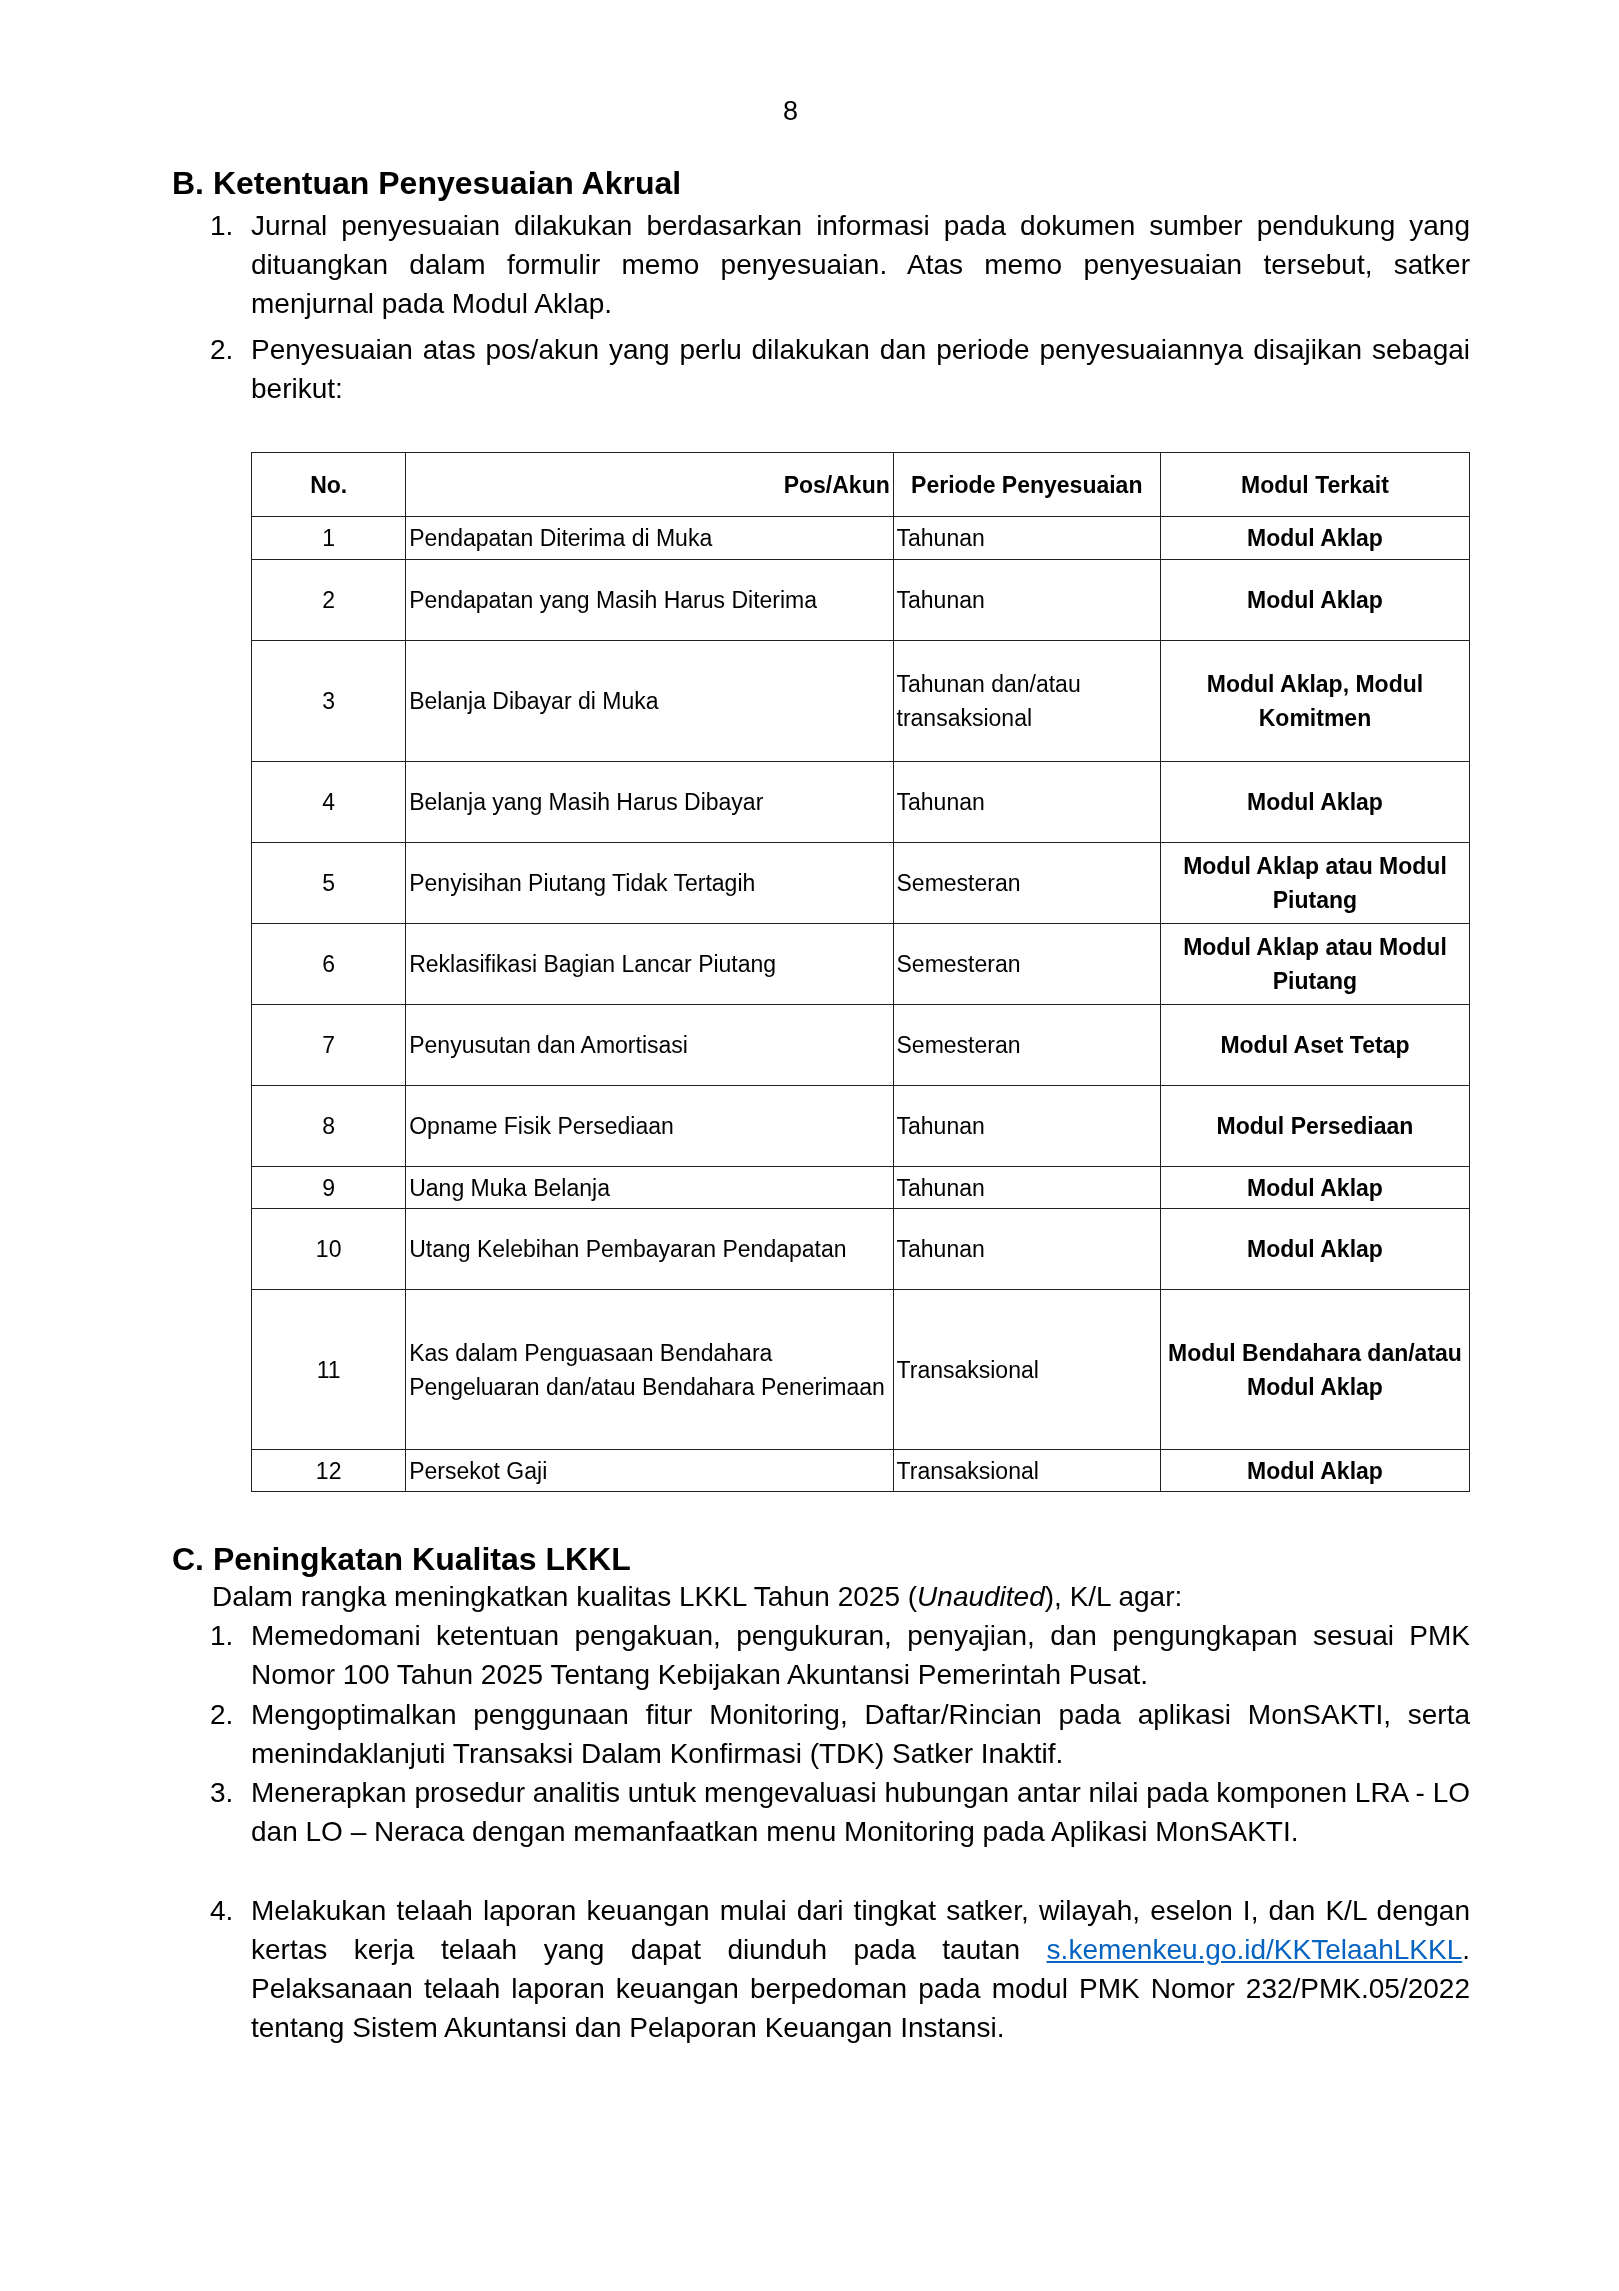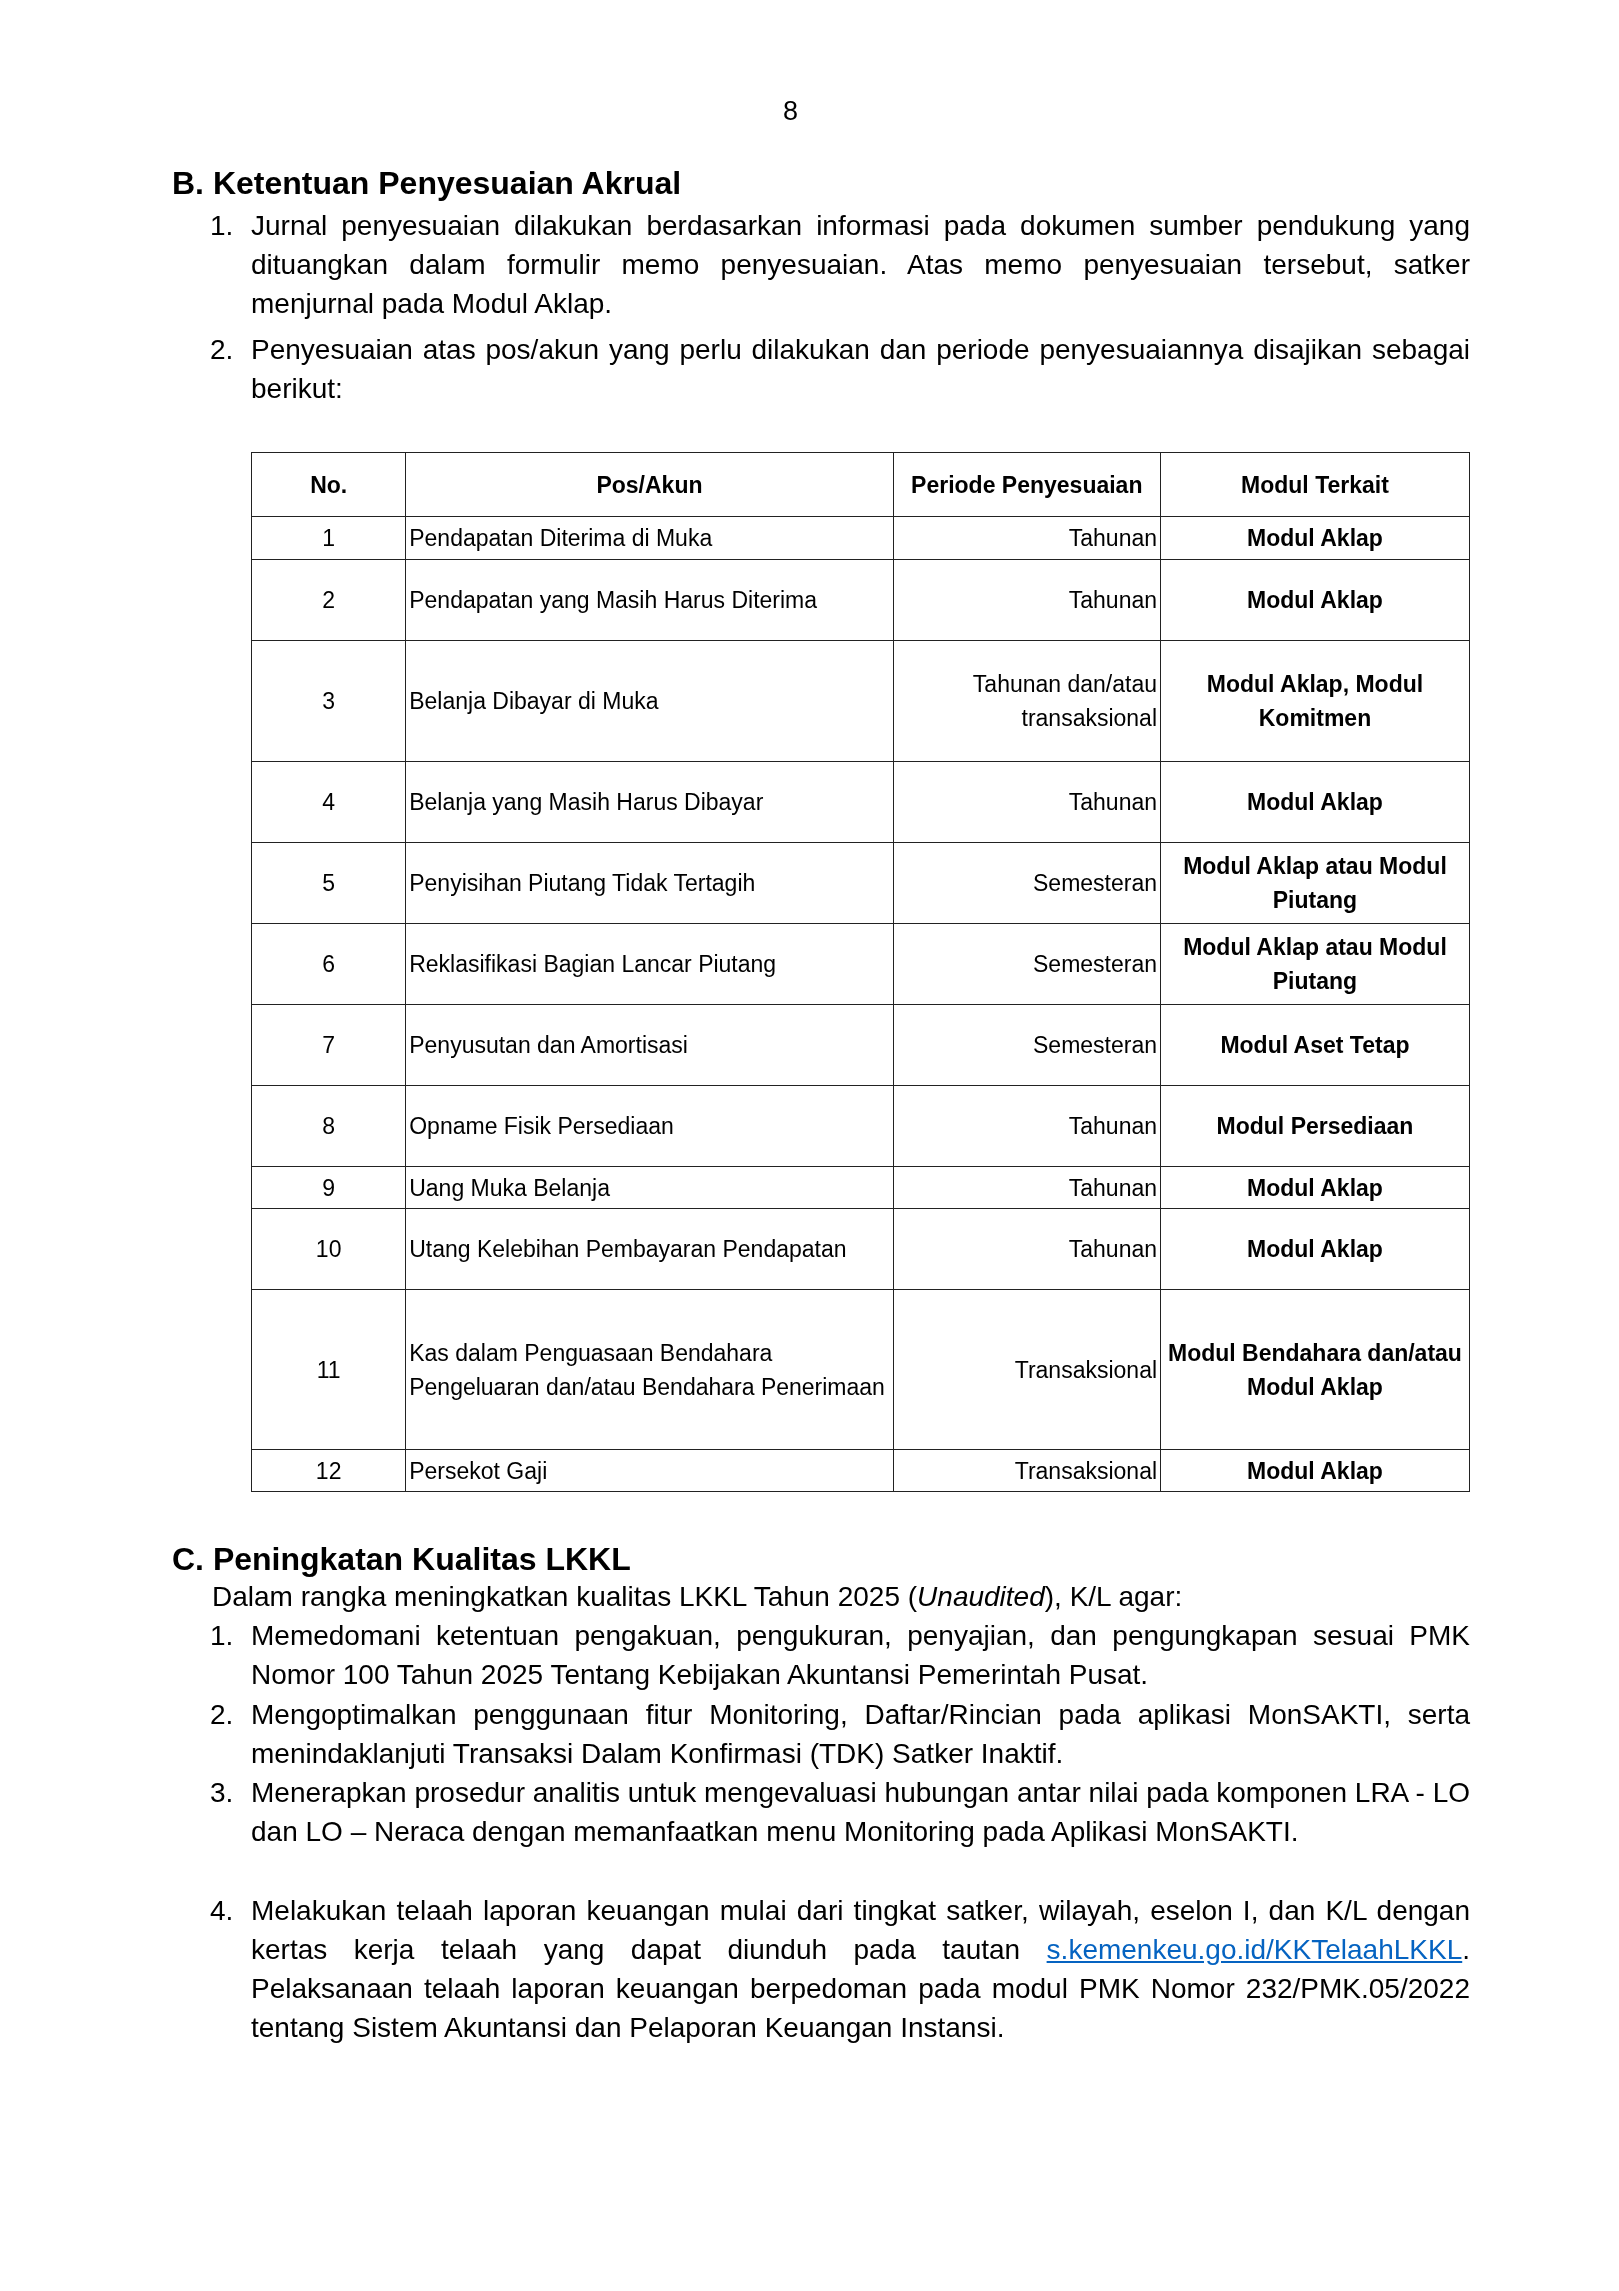--- a/index.html
+++ b/index.html
@@ -9,21 +9,21 @@
   .heading { position: absolute; left: 172px; font-weight: bold; font-size: 32px; }
   .ol-item { position: absolute; left: 210px; width: 1260px; line-height: 39px; text-align: justify; }
   .ol-item .num { position: absolute; left: 0; top: 0; }
   .ol-item .txt { display: block; margin-left: 41px; }
   .intro { position: absolute; left: 212px; line-height: 39px; }
   table.adj { position: absolute; left: 251px; top: 452px; width: 1219px; border-collapse: collapse; font-size: 23px; }
   table.adj td, table.adj th { border: 1.9px solid #222; padding: 0 2.9px; vertical-align: middle; line-height: 34px; }
   table.adj th { font-weight: bold; text-align: center; }
   .c-no { width: 148px; text-align: center; }
   .c-pos { width: 482px; text-align: left; }
-  .c-per { width: 261px; text-align: right; }
+  .c-per { width: 261px; text-align: left; }
   .c-mod { width: 303px; text-align: center; font-weight: bold; }
   a.link { color: #0563C1; text-decoration: underline; }
 </style>
 </head>
 <body>
 
 <div>
   <div class="page-num">8</div>
 
   <div class="heading" style="top:165px;">B. Ketentuan Penyesuaian Akrual</div>
@@ -34,21 +34,21 @@
   </div>
   <div class="ol-item" style="top:330px;">
     <span class="num">2.</span>
     <span class="txt">Penyesuaian atas pos/akun yang perlu dilakukan dan periode penyesuaiannya disajikan sebagai berikut:</span>
   </div>
 
   <table class="adj">
     <thead>
       <tr style="height:64px;">
         <th class="c-no">No.</th>
-        <th class="c-pos" style="text-align:center;">Pos/Akun</th>
+        <th class="c-pos" style="text-align:right;">Pos/Akun</th>
         <th class="c-per" style="line-height:32px;">Periode Penyesuaian</th>
         <th class="c-mod">Modul Terkait</th>
       </tr>
     </thead>
     <tbody id="tbody">
         <tr style="height: 43px;">
           <td class="c-no">1</td>
           <td class="c-pos">Pendapatan Diterima di Muka</td>
           <td class="c-per">Tahunan</td>
           <td class="c-mod">Modul Aklap</td>

